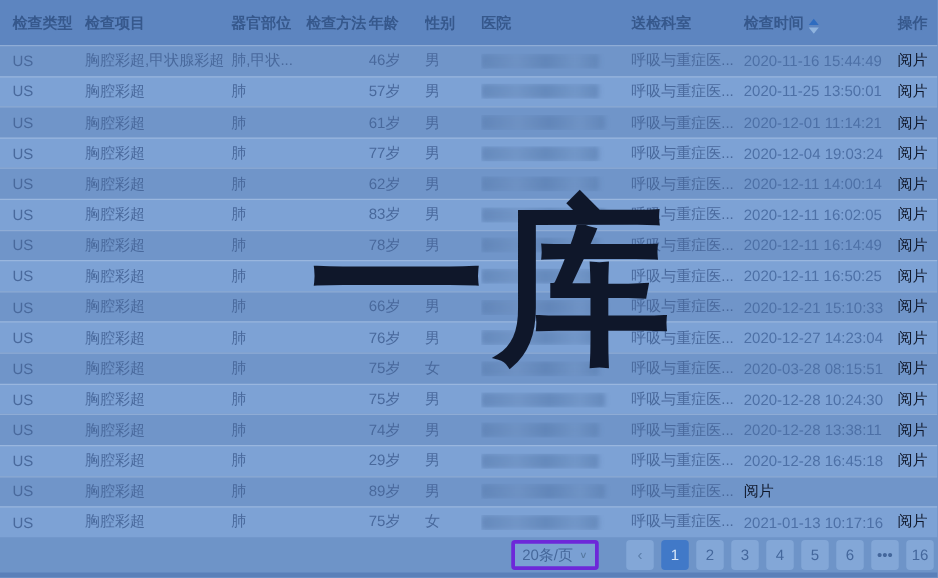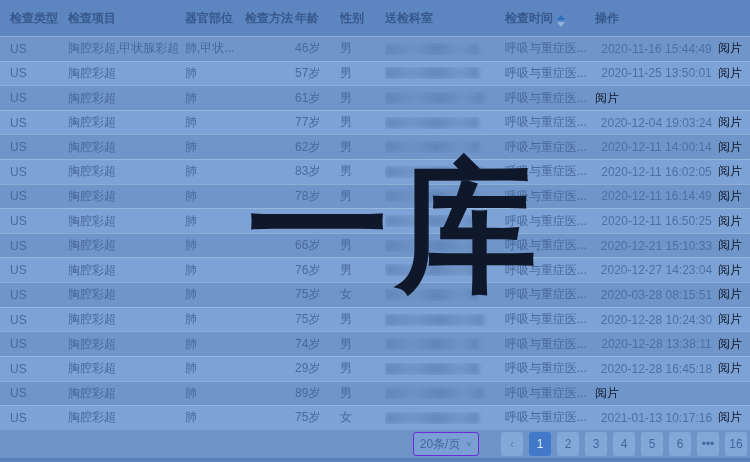--- a/index.html
+++ b/index.html
@@ -30,21 +30,21 @@
   .th-sort { display:inline-flex; align-items:flex-end; gap:4px; cursor:pointer; }
   .carets { display:inline-flex; flex-direction:column; gap:2px; }
   .caret-up   { width:0; height:0; border-left:4px solid transparent; border-right:4px solid transparent; border-bottom:5px solid #2e6cc0; }
   .caret-down { width:0; height:0; border-left:4px solid transparent; border-right:4px solid transparent; border-top:5px solid #8fb3de; }
 
   .tbody { height:314px; }
   .row { height:24.62px; border-top:1px solid rgba(255,255,255,0.22); color:#49699c; }
   .row:nth-child(odd)  { background:#7095c9; }
   .row:nth-child(even) { background:#7da2d5; }
   .cell { white-space:nowrap; overflow:hidden; }
-  .cell-time { color:#4d70a6;text-align:center; }
+  .cell-time { color:#4d70a6; }
   .link { color:#0f172a; cursor:pointer; }
   .blur-box {
     width:94px; height:12px; border-radius:2px;
     background:linear-gradient(90deg,#5d81b3,#6e91c2 30%,#5d81b3 55%,#6f93c4 80%,#5d81b3);
     filter:blur(2px); opacity:.75;
   }
   .row:nth-child(3n)  .blur-box { width:99px; }
 
   
   .watermark {
@@ -58,21 +58,21 @@
   
   .footer {
     position:absolute; left:0; top:430px; width:750px; height:28px;
     background:#6e94c8;
     display:flex; align-items:center; justify-content:flex-end;
     gap:6px; padding-right:3px;
   }
   .bottom-strip { position:absolute; left:0; top:458px; width:750px; height:4px; background:#5a80b9; }
   .page-size {
     height:24px; min-width:66px; padding:0 6px;
-    border:1px solid #6d28d9; border-radius:3px;
+    border:3px solid #6d28d9; border-radius:3px;
     background:#7aa0d3; color:#46689b;
     display:flex; align-items:center; gap:5px; justify-content:center;
     margin-right:16px; cursor:pointer;
   }
   .sel-caret { font-size:9px; color:#55779f; transform:scaleY(.8); }
   .pg-btn {
     height:24px; min-width:22px; padding:0 3px;
     border-radius:3px; background:#83a7d7; color:#44679c;
     display:flex; align-items:center; justify-content:center;
     cursor:pointer;
@@ -86,20 +86,21 @@
 <div class="stage">
 
   <div class="tbl">
     <div class="thead grid-row">
       <div class="th">检查类型</div>
       <div class="th">检查项目</div>
       <div class="th">器官部位</div>
       <div class="th">检查方法</div>
       <div class="th">年龄</div>
       <div class="th">性别</div>
+      <div class="th">医院</div>
       <div class="th">送检科室</div>
       <div class="th">
         <span class="th-sort">
           <span>检查时间</span>
           <span class="carets">
             <span class="caret-up"></span>
             <span class="caret-down"></span>
           </span>
         </span>
       </div>
@@ -144,20 +145,21 @@
       <div class="cell">US</div>
       <div class="cell">胸腔彩超</div>
       <div class="cell">肺</div>
       <div class="cell"></div>
       <div class="cell">61岁</div>
       <div class="cell">男</div>
       <div class="cell">
         <div class="blur-box"></div>
       </div>
       <div class="cell">呼吸与重症医...</div>
+      <div class="cell cell-time">2020-12-01 11:14:21</div>
       <div class="cell">
         <span class="link">阅片</span>
       </div>
     </div>
 
     <div class="row grid-row">
       <div class="cell">US</div>
       <div class="cell">胸腔彩超</div>
       <div class="cell">肺</div>
       <div class="cell"></div>

